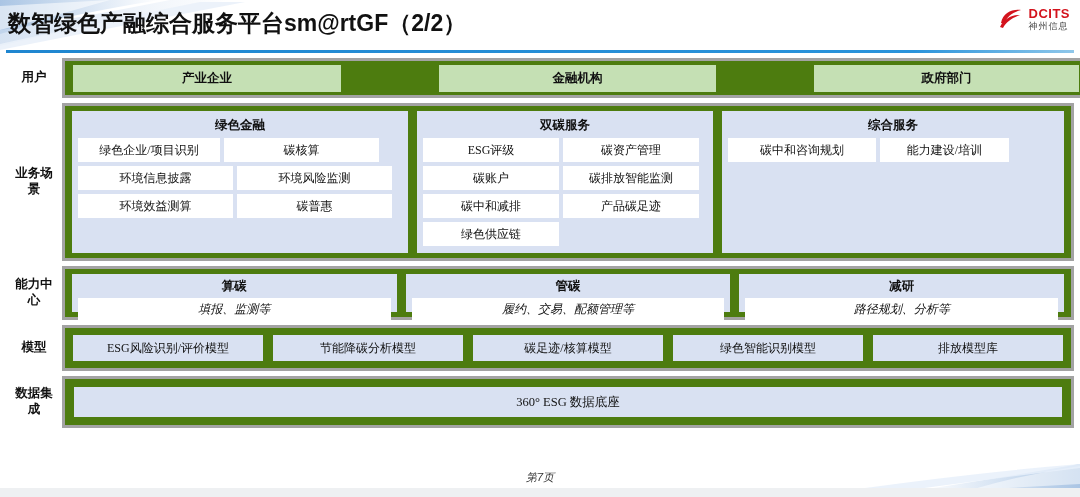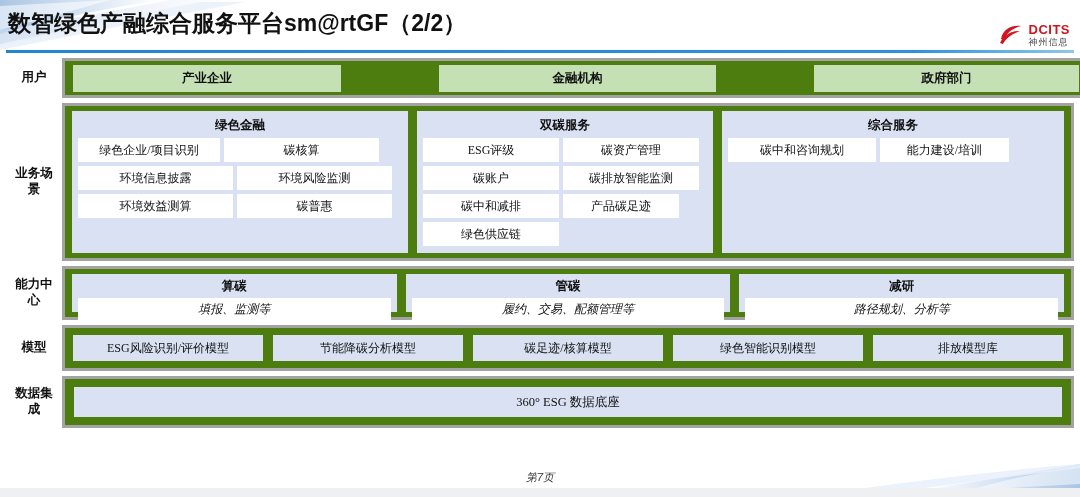--- a/index.html
+++ b/index.html
@@ -20,21 +20,21 @@
   .title-row{position:absolute;left:0;top:4px;right:0;height:40px;}
   .slide-title{
     position:absolute;left:8px;top:4px;
     font-size:23px;font-weight:bold;color:#111111;
     letter-spacing:0px;white-space:nowrap;
   }
   .title-rule{position:absolute;left:6px;right:6px;top:46px;height:3px;
     background:linear-gradient(to right,#1f86d0,#2a93db 85%,#8fc7ea);}
 
   
-  .logo{position:absolute;right:10px;top:16px;height:30px;display:flex;align-items:center;gap:5px;}
+  .logo{position:absolute;right:10px;top:0;height:30px;display:flex;align-items:center;gap:5px;}
   .logo-mark{width:26px;height:24px;position:relative;}
   .logo-txt{display:flex;flex-direction:column;line-height:1;}
   .logo-txt .en{font-size:13px;font-weight:bold;color:#d3131d;letter-spacing:.5px;}
   .logo-txt .cn{font-size:9px;color:#444;margin-top:2px;letter-spacing:1px;}
 
   
   .grid{position:absolute;left:6px;top:58px;width:1068px;}
   .row{display:flex;align-items:stretch;margin-bottom:5px;}
   .row:last-child{margin-bottom:0;}
   .rowlabel{
@@ -177,21 +177,21 @@
           </div>
 
           <div class="scengroup" style="width:296px;">
             <div class="scentitle">双碳服务</div>
             <div class="scengrid">
               <div class="scenitem" style="width:136px;text-align:right;">ESG评级</div>
               <div class="scenitem" style="width:136px;">碳资产管理</div>
               <div class="scenitem" style="width:136px;">碳账户</div>
               <div class="scenitem" style="width:136px;">碳排放智能监测</div>
               <div class="scenitem" style="width:136px;">碳中和减排</div>
-              <div class="scenitem" style="width:116px;">产品碳足迹</div>
+              <div class="scenitem" style="width:136px;">产品碳足迹</div>
               <div class="scenitem" style="width:136px;">绿色供应链</div>
             </div>
           </div>
 
           <div class="scengroup" style="flex:1;">
             <div class="scentitle">综合服务</div>
             <div class="scengrid">
               <div class="scenitem" style="width:148px;">碳中和咨询规划</div>
               <div class="scenitem" style="width:129px;">能力建设/培训</div>
             </div>

